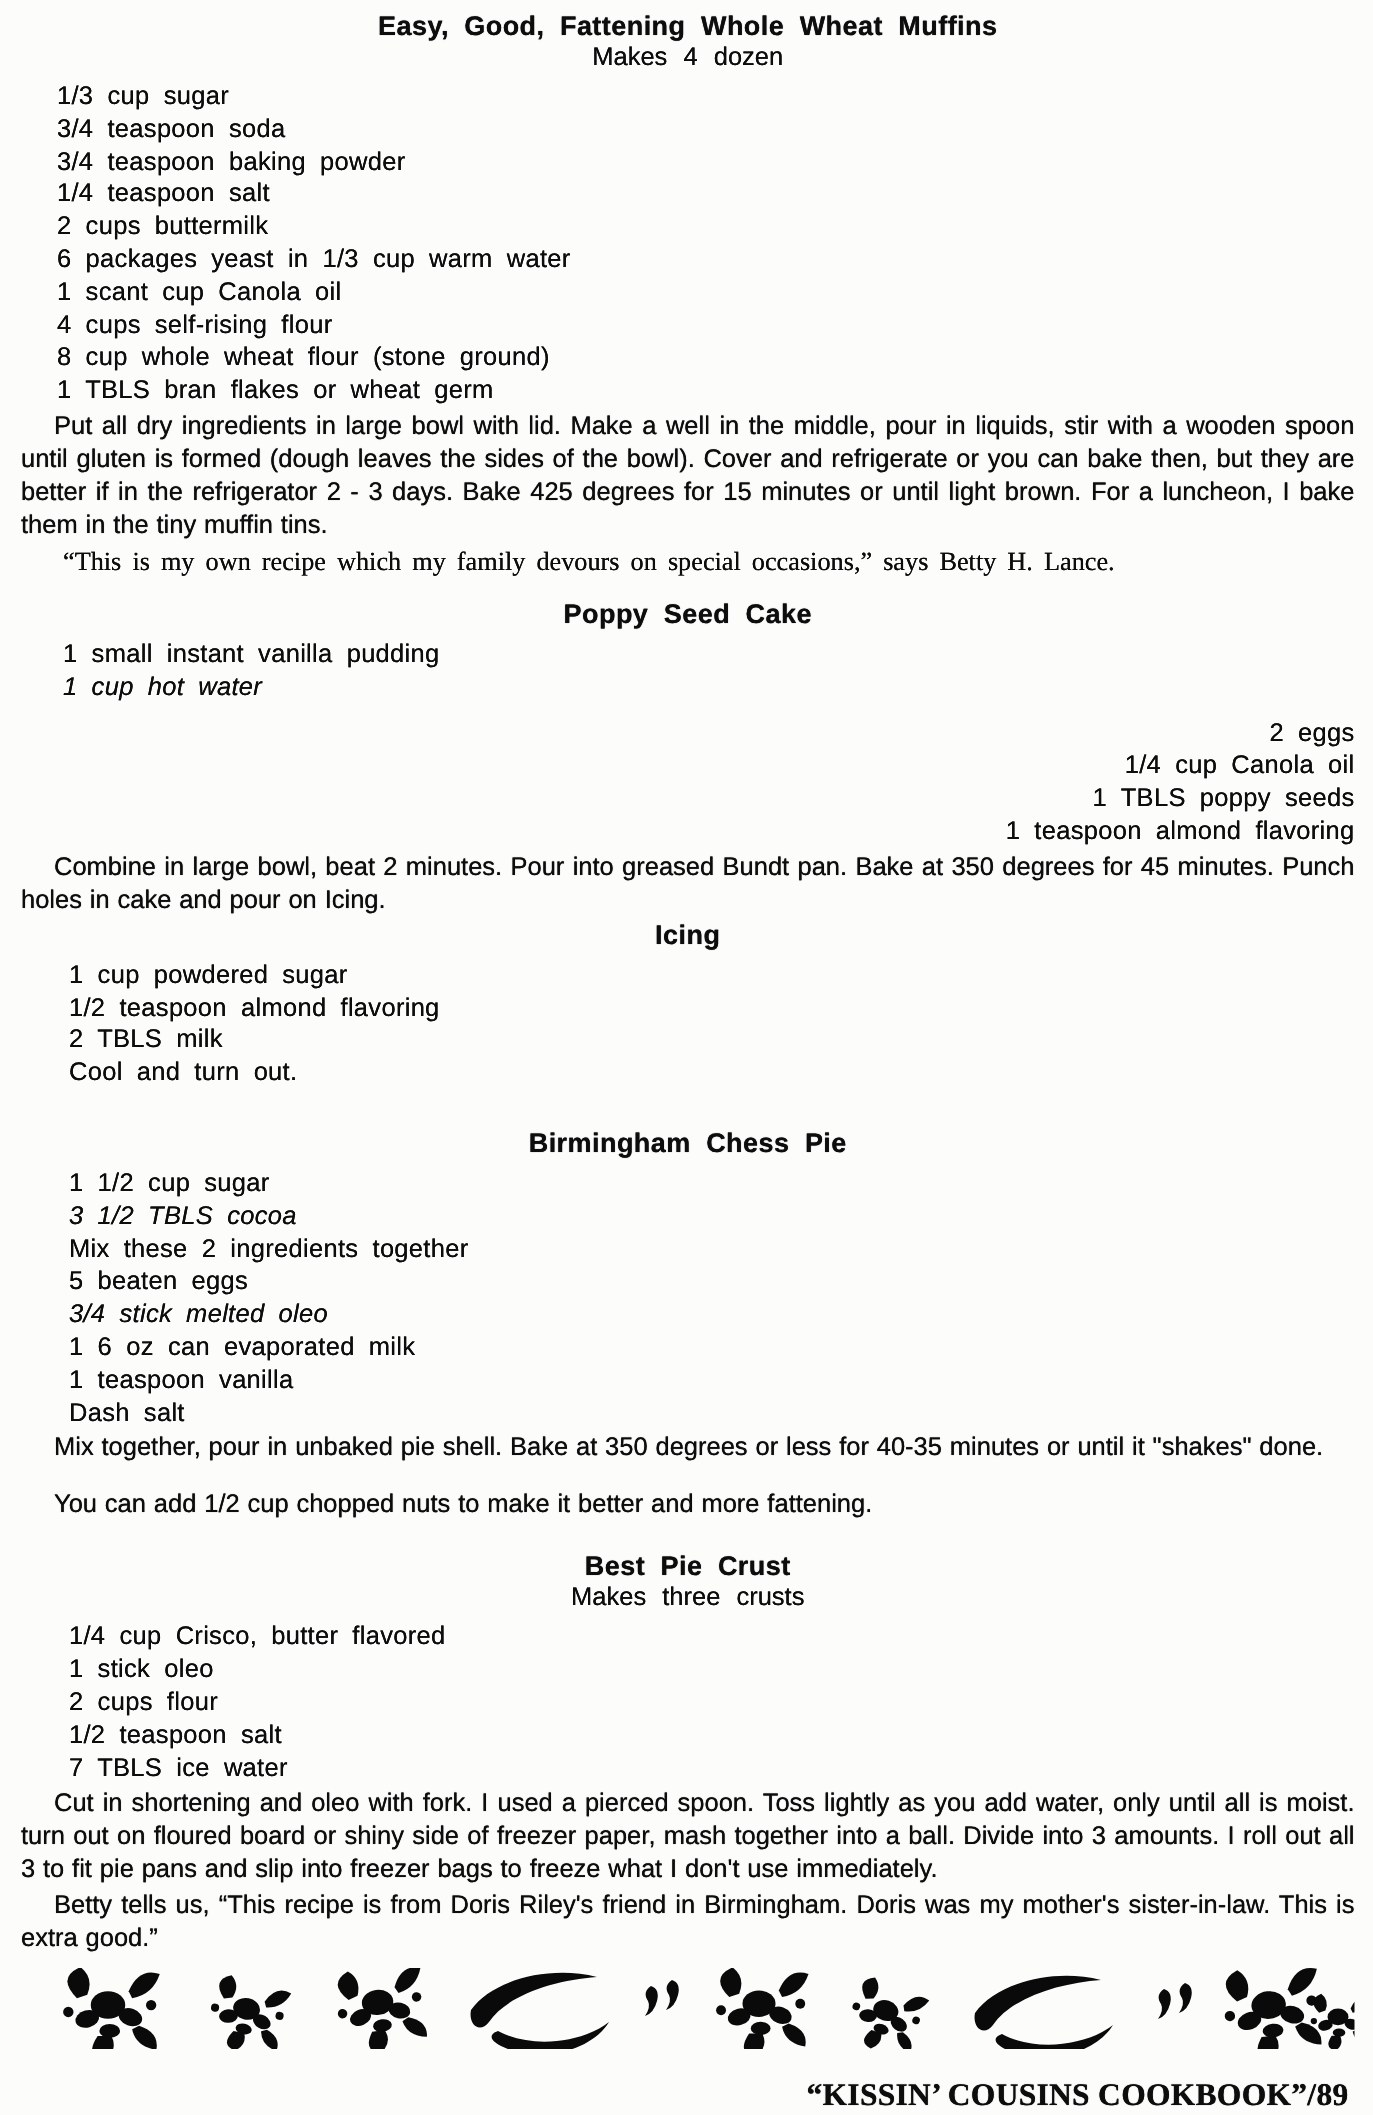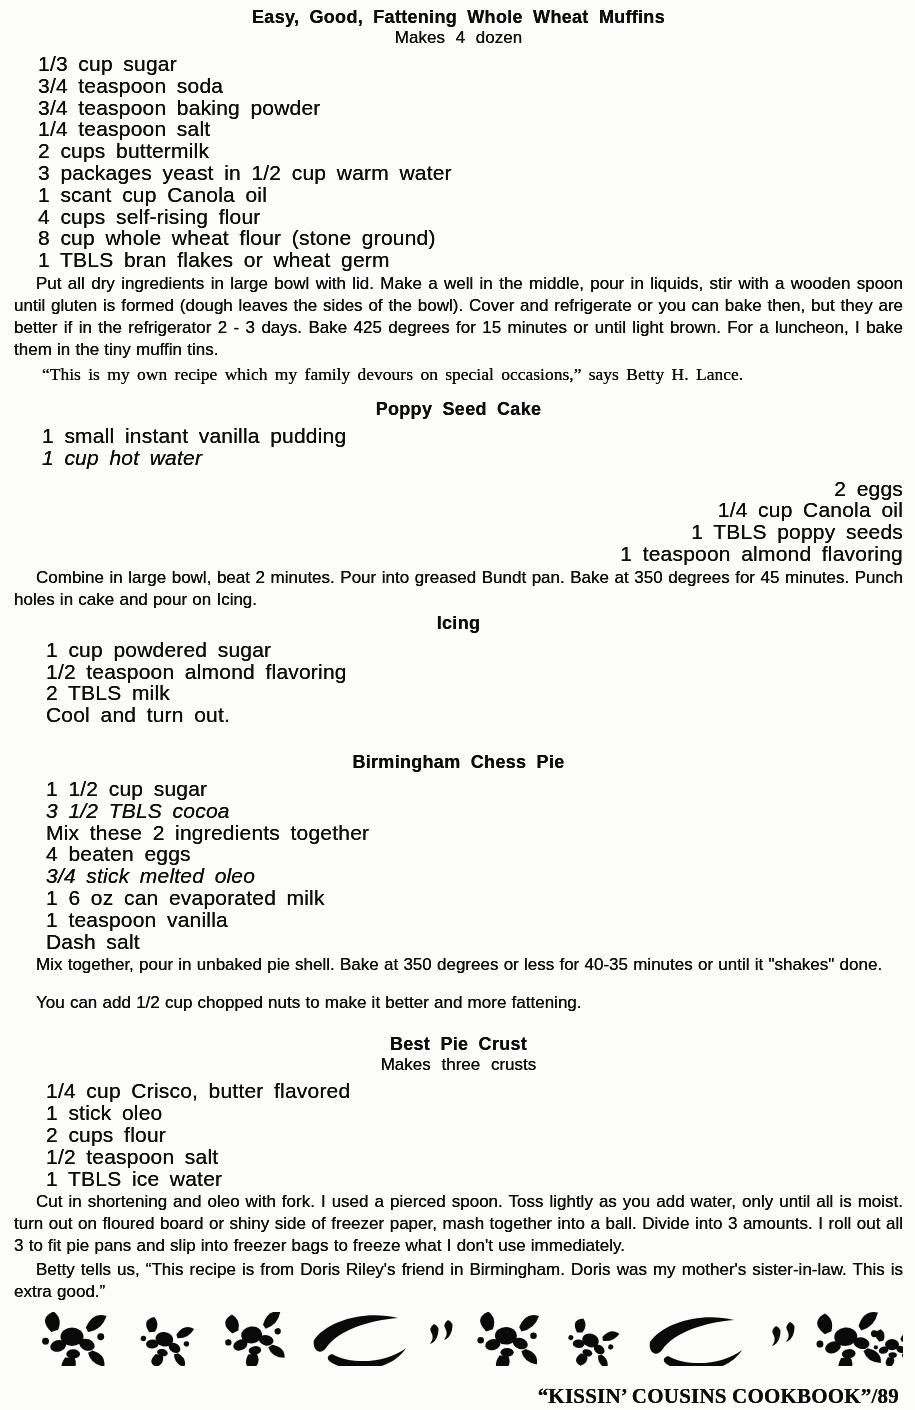--- a/index.html
+++ b/index.html
@@ -18,21 +18,21 @@
     text-shadow:0 0 .5px #000;
   }
   .r-sub{
     font-size:17px; line-height:20px; text-align:center; word-spacing:6px;
     text-shadow:0 0 .4px #000;
   }
   .ing{ list-style:none; margin:5px 0 0 24px; }
   .ing.ml2{ margin-left:32px; }
   .ing.ml3{ margin-left:28px; }
   .ing li{
-    font-size:21px; line-height:21.8px; word-spacing:4.5px; letter-spacing:.2px;
+    font-size:17px; line-height:21.8px; word-spacing:4.5px; letter-spacing:.2px;
     text-shadow:0 0 .4px #000;
   }
   .ing li.it{ font-style:italic; }
   .gap{ margin-top:9px;text-align:right; }
   .body{
     font-size:17px; line-height:22px; margin-top:2px;
     text-align:justify; text-align-last:left; word-spacing:.5px;
     text-shadow:0 0 .45px #000;
   }
   .ind{ text-indent:22px; }
@@ -63,21 +63,21 @@
 
   <section class="recipe">
     <h2 class="r-title">Easy, Good, Fattening Whole Wheat Muffins</h2>
     <div class="r-sub">Makes 4 dozen</div>
     <ul class="ing">
       <li>1/3 cup sugar</li>
       <li>3/4 teaspoon soda</li>
       <li>3/4 teaspoon baking powder</li>
       <li>1/4 teaspoon salt</li>
       <li>2 cups buttermilk</li>
-      <li>3 packages yeast in 1/2 cup warm water</li>
+      <li>6 packages yeast in 1/3 cup warm water</li>
       <li>1 scant cup Canola oil</li>
       <li>4 cups self-rising flour</li>
       <li>8 cup whole wheat flour (stone ground)</li>
       <li>1 TBLS bran flakes or wheat germ</li>
     </ul>
     <p class="body ind">Put all dry ingredients in large bowl with lid.  Make a well in the middle, pour in liquids, stir with a wooden spoon until gluten is formed (dough leaves the sides of the bowl).  Cover and refrigerate or you can bake then, but they are better if in the refrigerator 2 - 3 days.  Bake 425 degrees for 15 minutes or until light brown.   For a luncheon, I bake them in the tiny muffin tins.</p>
     <p class="quote">“This is my own recipe which my family devours on special occasions,” says Betty H. Lance.</p>
   </section>
 
   <section class="recipe sec-poppy">
@@ -101,39 +101,39 @@
       <li>Cool and turn out.</li>
     </ul>
   </section>
 
   <section class="recipe sec-chess">
     <h2 class="r-title">Birmingham Chess Pie</h2>
     <ul class="ing ml2">
       <li>1 1/2 cup sugar</li>
       <li class="it">3 1/2 TBLS cocoa</li>
       <li>Mix these 2 ingredients together</li>
-      <li>4 beaten eggs</li>
+      <li>5 beaten eggs</li>
       <li class="it">3/4 stick melted oleo</li>
       <li>1 6 oz can evaporated milk</li>
       <li>1 teaspoon vanilla</li>
       <li>Dash salt</li>
     </ul>
     <p class="body ind">Mix together, pour in unbaked pie shell.  Bake at 350 degrees or less for 40-35 minutes or until it "shakes" done.</p>
     <p class="body ind note">You can add 1/2 cup chopped nuts to make it better and more fattening.</p>
   </section>
 
   <section class="recipe sec-crust">
     <h2 class="r-title">Best Pie Crust</h2>
     <div class="r-sub">Makes three crusts</div>
     <ul class="ing ml2">
       <li>1/4 cup Crisco, butter flavored</li>
       <li>1 stick oleo</li>
       <li>2 cups flour</li>
       <li>1/2 teaspoon salt</li>
-      <li>1 TBLS ice water</li>
+      <li>7 TBLS ice water</li>
     </ul>
     <p class="body ind">Cut in shortening and oleo with fork.  I used a pierced spoon.  Toss lightly as you add water, only until all is moist.  turn out on floured board or shiny side of freezer paper, mash together into a ball.  Divide into 3 amounts.  I roll out all 3 to fit pie pans and slip into freezer bags to freeze what I don't use immediately.</p>
     <p class="body ind">Betty tells us, “This recipe is from Doris Riley's friend in Birmingham.  Doris was my mother's sister-in-law.   This is extra good.”</p>
   </section>
 
   <footer class="foot">
     <svg class="ornament" width="889" height="54" viewBox="0 0 889 54" aria-hidden="true">
       <defs>
         <g id="rose">
           <ellipse cx="0" cy="-2" rx="10" ry="8"></ellipse>

